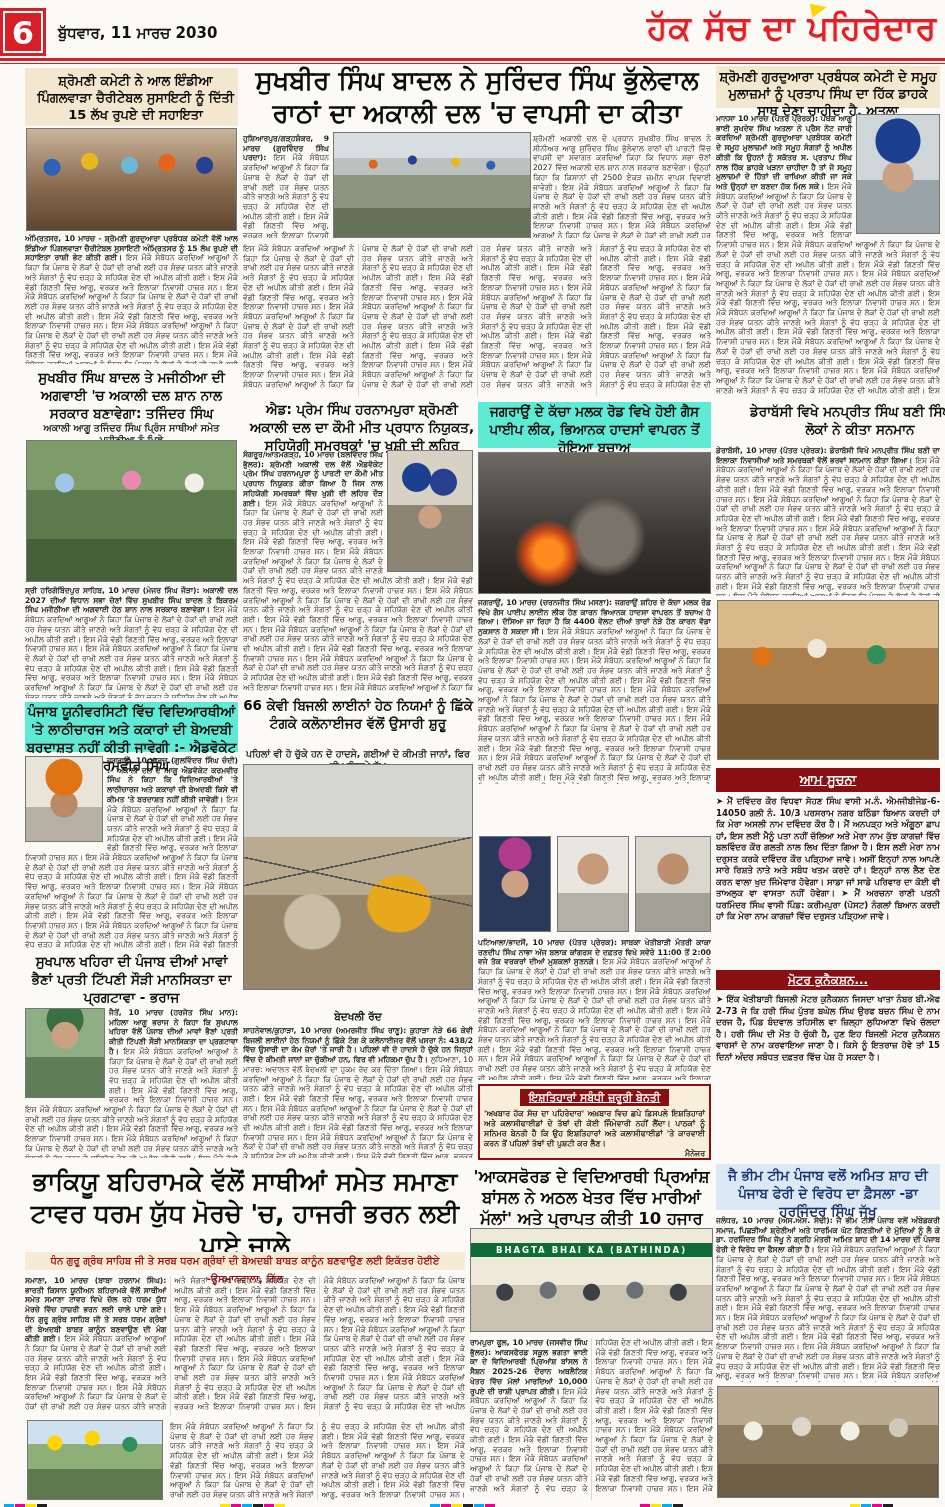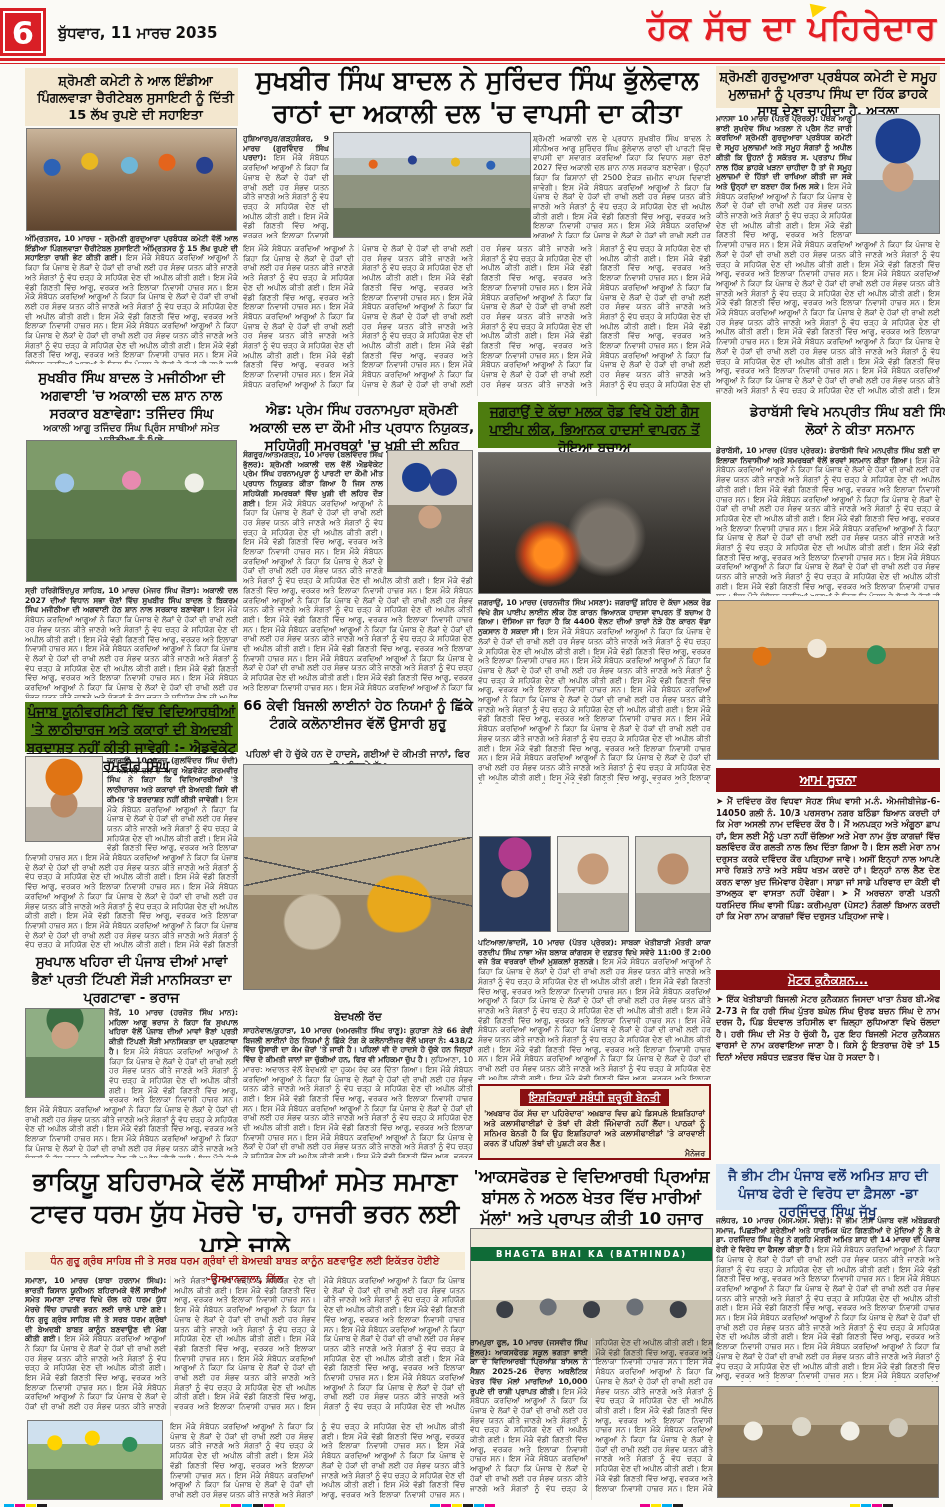--- a/index.html
+++ b/index.html
@@ -17,21 +17,21 @@
   .rule-red{background:#d91f26;}
   
   .hl{font-weight:bold;color:#0c0c0c;text-align:center;}
   .hl-main{font-size:26px;line-height:33px;}
   .hl-med{font-size:13px;line-height:17px;}
   .hl-sec{font-size:13.5px;line-height:18px;}
   .hl-big2{font-size:25px;line-height:32px;}
   .hl-ox{font-size:16.5px;line-height:21px;}
   .hl-blue{color:#16336e;background:#dce9f5;}
   .cream{background:#f3e7cf;}
-  .ltgray{background:#4d7c0f;text-decoration:underline;}
+  .ltgray{background:#5eead4;}
   .subhead{font-weight:bold;font-size:9.5px;color:#222;text-align:center;}
   .subhead-red{font-weight:bold;font-size:10px;color:#9b0d10;text-align:center;background:#f6ecd6;}
   
   .bodytxt{font-size:7.6px;line-height:9.7px;text-align:justify;color:#1d1d1d;overflow:hidden;
            word-break:break-word;}
   .cols2{column-count:2;column-gap:8px;column-rule:1px solid #d9d9d2;}
   .cols3{column-count:3;column-gap:8px;column-rule:1px solid #d9d9d2;}
   .cols4{column-count:4;column-gap:8px;column-rule:1px solid #d9d9d2;}
   .dl{font-weight:bold;}
   
@@ -50,21 +50,21 @@
   
   .mark{display:inline-block;width:10px;height:8px;margin-right:1px;}
   .c{background:#00aeef}.m{background:#ec008c}.y{background:#ffe800}.k{background:#231f20}
 </style>
 </head>
 <body>
 
 <div class="page">
 
   <div class="abs pgnum" style="left:0;top:8px;width:46px;height:48px;"><span>6</span></div>
-  <div class="abs dateline" style="left:58px;top:24px;"><span>ਬੁੱਧਵਾਰ, 11 ਮਾਰਚ 2035</span></div>
+  <div class="abs dateline" style="left:58px;top:24px;"><span>ਬੁੱਧਵਾਰ, 11 ਮਾਰਚ 2030</span></div>
   <div class="abs masthead" style="right:8px;top:8px;"><span>ਹੱਕ ਸੱਚ ਦਾ ਪਹਿਰੇਦਾਰ</span></div>
   <div class="abs flag" style="right:118px;top:2px;"></div>
   <div class="abs rule-red" style="left:0;top:58px;width:945px;height:3px;"></div>
   <div class="abs rule-red" style="left:0;top:63px;width:945px;height:1px;"></div>
 
   <div class="abs hl hl-med cream" style="left:25px;top:68px;width:213px;height:58px;padding-top:4px;padding-left:8px;"><span>ਸ਼੍ਰੋਮਣੀ ਕਮੇਟੀ ਨੇ ਆਲ ਇੰਡੀਆ ਪਿੰਗਲਵਾੜਾ ਚੈਰੀਟੇਬਲ ਸੁਸਾਇਟੀ ਨੂੰ ਦਿੱਤੀ 15 ਲੱਖ ਰੁਪਏ ਦੀ ਸਹਾਇਤਾ</span></div>
   <div class="abs photo" style="left:26px;top:128px;width:211px;height:103px;background:
       radial-gradient(circle at 12% 38%,#2d62b5 0 8px,transparent 9px),
       radial-gradient(circle at 30% 32%,#e9b821 0 8px,transparent 9px),
       radial-gradient(circle at 49% 36%,#6fb7d8 0 8px,transparent 9px),
@@ -184,21 +184,21 @@
   <div class="abs subhead-red" style="left:25px;top:1252px;width:440px;height:18px;line-height:18px;"><span>ਧੰਨ ਗੁਰੂ ਗ੍ਰੰਥ ਸਾਹਿਬ ਜੀ ਤੇ ਸਰਬ ਧਰਮ ਗ੍ਰੰਥਾਂ ਦੀ ਬੇਅਦਬੀ ਬਾਬਤ ਕਾਨੂੰਨ ਬਣਵਾਉਣ ਲਈ ਇਕੱਤਰ ਹੋਈਏ -ਉਸਮਾਨਵਾਲਾ, ਗਿੱਲ</span></div>
   <div class="abs bodytxt cols3" style="left:25px;top:1276px;width:440px;height:140px;"><span class="dl">ਸਮਾਣਾ, 10 ਮਾਰਚ (ਬਾਬਾ ਹਰਨਾਮ ਸਿੰਘ): ਭਾਰਤੀ ਕਿਸਾਨ ਯੂਨੀਅਨ ਬਹਿਰਾਮਕੇ ਵੱਲੋਂ ਸਾਥੀਆਂ ਸਮੇਤ ਸਮਾਣਾ ਟਾਵਰ ਵਿਖੇ ਚੱਲ ਰਹੇ ਧਰਮ ਯੁੱਧ ਮੋਰਚੇ ਵਿੱਚ ਹਾਜ਼ਰੀ ਭਰਨ ਲਈ ਚਾਲੇ ਪਾਏ ਗਏ। ਧੰਨ ਗੁਰੂ ਗ੍ਰੰਥ ਸਾਹਿਬ ਜੀ ਤੇ ਸਰਬ ਧਰਮ ਗ੍ਰੰਥਾਂ ਦੀ ਬੇਅਦਬੀ ਬਾਬਤ ਕਾਨੂੰਨ ਬਣਵਾਉਣ ਦੀ ਮੰਗ ਕੀਤੀ ਗਈ। </span><span>ਇਸ ਮੌਕੇ ਸੰਬੋਧਨ ਕਰਦਿਆਂ ਆਗੂਆਂ ਨੇ ਕਿਹਾ ਕਿ ਪੰਜਾਬ ਦੇ ਲੋਕਾਂ ਦੇ ਹੱਕਾਂ ਦੀ ਰਾਖੀ ਲਈ ਹਰ ਸੰਭਵ ਯਤਨ ਕੀਤੇ ਜਾਣਗੇ ਅਤੇ ਸੰਗਤਾਂ ਨੂੰ ਵੱਧ ਚੜ੍ਹ ਕੇ ਸਹਿਯੋਗ ਦੇਣ ਦੀ ਅਪੀਲ ਕੀਤੀ ਗਈ। ਇਸ ਮੌਕੇ ਵੱਡੀ ਗਿਣਤੀ ਵਿੱਚ ਆਗੂ, ਵਰਕਰ ਅਤੇ ਇਲਾਕਾ ਨਿਵਾਸੀ ਹਾਜ਼ਰ ਸਨ। ਇਸ ਮੌਕੇ ਸੰਬੋਧਨ ਕਰਦਿਆਂ ਆਗੂਆਂ ਨੇ ਕਿਹਾ ਕਿ ਪੰਜਾਬ ਦੇ ਲੋਕਾਂ ਦੇ ਹੱਕਾਂ ਦੀ ਰਾਖੀ ਲਈ ਹਰ ਸੰਭਵ ਯਤਨ ਕੀਤੇ ਜਾਣਗੇ ਅਤੇ ਸੰਗਤਾਂ ਨੂੰ ਵੱਧ ਚੜ੍ਹ ਕੇ ਸਹਿਯੋਗ ਦੇਣ ਦੀ ਅਪੀਲ ਕੀਤੀ ਗਈ। ਇਸ ਮੌਕੇ ਵੱਡੀ ਗਿਣਤੀ ਵਿੱਚ ਆਗੂ, ਵਰਕਰ ਅਤੇ ਇਲਾਕਾ ਨਿਵਾਸੀ ਹਾਜ਼ਰ ਸਨ। ਇਸ ਮੌਕੇ ਸੰਬੋਧਨ ਕਰਦਿਆਂ ਆਗੂਆਂ ਨੇ ਕਿਹਾ ਕਿ ਪੰਜਾਬ ਦੇ ਲੋਕਾਂ ਦੇ ਹੱਕਾਂ ਦੀ ਰਾਖੀ ਲਈ ਹਰ ਸੰਭਵ ਯਤਨ ਕੀਤੇ ਜਾਣਗੇ ਅਤੇ ਸੰਗਤਾਂ ਨੂੰ ਵੱਧ ਚੜ੍ਹ ਕੇ ਸਹਿਯੋਗ ਦੇਣ ਦੀ ਅਪੀਲ ਕੀਤੀ ਗਈ। ਇਸ ਮੌਕੇ ਵੱਡੀ ਗਿਣਤੀ ਵਿੱਚ ਆਗੂ, ਵਰਕਰ ਅਤੇ ਇਲਾਕਾ ਨਿਵਾਸੀ ਹਾਜ਼ਰ ਸਨ। ਇਸ ਮੌਕੇ ਸੰਬੋਧਨ ਕਰਦਿਆਂ ਆਗੂਆਂ ਨੇ ਕਿਹਾ ਕਿ ਪੰਜਾਬ ਦੇ ਲੋਕਾਂ ਦੇ ਹੱਕਾਂ ਦੀ ਰਾਖੀ ਲਈ ਹਰ ਸੰਭਵ ਯਤਨ ਕੀਤੇ ਜਾਣਗੇ ਅਤੇ ਸੰਗਤਾਂ ਨੂੰ ਵੱਧ ਚੜ੍ਹ ਕੇ ਸਹਿਯੋਗ ਦੇਣ ਦੀ ਅਪੀਲ ਕੀਤੀ ਗਈ। ਇਸ ਮੌਕੇ ਵੱਡੀ ਗਿਣਤੀ ਵਿੱਚ ਆਗੂ, ਵਰਕਰ ਅਤੇ ਇਲਾਕਾ ਨਿਵਾਸੀ ਹਾਜ਼ਰ ਸਨ। ਇਸ ਮੌਕੇ ਸੰਬੋਧਨ ਕਰਦਿਆਂ ਆਗੂਆਂ ਨੇ ਕਿਹਾ ਕਿ ਪੰਜਾਬ ਦੇ ਲੋਕਾਂ ਦੇ ਹੱਕਾਂ ਦੀ ਰਾਖੀ ਲਈ ਹਰ ਸੰਭਵ ਯਤਨ ਕੀਤੇ ਜਾਣਗੇ ਅਤੇ ਸੰਗਤਾਂ ਨੂੰ ਵੱਧ ਚੜ੍ਹ ਕੇ ਸਹਿਯੋਗ ਦੇਣ ਦੀ ਅਪੀਲ ਕੀਤੀ ਗਈ। ਇਸ ਮੌਕੇ ਵੱਡੀ ਗਿਣਤੀ ਵਿੱਚ ਆਗੂ, ਵਰਕਰ ਅਤੇ ਇਲਾਕਾ ਨਿਵਾਸੀ ਹਾਜ਼ਰ ਸਨ। ਇਸ ਮੌਕੇ ਸੰਬੋਧਨ ਕਰਦਿਆਂ ਆਗੂਆਂ ਨੇ ਕਿਹਾ ਕਿ ਪੰਜਾਬ ਦੇ ਲੋਕਾਂ ਦੇ ਹੱਕਾਂ ਦੀ ਰਾਖੀ ਲਈ ਹਰ ਸੰਭਵ ਯਤਨ ਕੀਤੇ ਜਾਣਗੇ ਅਤੇ ਸੰਗਤਾਂ ਨੂੰ ਵੱਧ ਚੜ੍ਹ ਕੇ ਸਹਿਯੋਗ ਦੇਣ ਦੀ ਅਪੀਲ ਕੀਤੀ ਗਈ। ਇਸ ਮੌਕੇ ਵੱਡੀ ਗਿਣਤੀ ਵਿੱਚ ਆਗੂ, ਵਰਕਰ ਅਤੇ ਇਲਾਕਾ ਨਿਵਾਸੀ ਹਾਜ਼ਰ ਸਨ। ਇਸ ਮੌਕੇ ਸੰਬੋਧਨ ਕਰਦਿਆਂ ਆਗੂਆਂ ਨੇ ਕਿਹਾ ਕਿ ਪੰਜਾਬ ਦੇ ਲੋਕਾਂ ਦੇ ਹੱਕਾਂ ਦੀ ਰਾਖੀ ਲਈ ਹਰ ਸੰਭਵ ਯਤਨ ਕੀਤੇ ਜਾਣਗੇ ਅਤੇ ਸੰਗਤਾਂ ਨੂੰ ਵੱਧ ਚੜ੍ਹ ਕੇ ਸਹਿਯੋਗ ਦੇਣ ਦੀ ਅਪੀਲ ਕੀਤੀ ਗਈ। ਇਸ ਮੌਕੇ ਵੱਡੀ ਗਿਣਤੀ ਵਿੱਚ ਆਗੂ, ਵਰਕਰ ਅਤੇ ਇਲਾਕਾ ਨਿਵਾਸੀ ਹਾਜ਼ਰ ਸਨ। ਇਸ ਮੌਕੇ ਸੰਬੋਧਨ ਕਰਦਿਆਂ ਆਗੂਆਂ ਨੇ ਕਿਹਾ ਕਿ ਪੰਜਾਬ ਦੇ ਲੋਕਾਂ ਦੇ ਹੱਕਾਂ ਦੀ ਰਾਖੀ ਲਈ ਹਰ ਸੰਭਵ ਯਤਨ ਕੀਤੇ ਜਾਣਗੇ ਅਤੇ ਸੰਗਤਾਂ ਨੂੰ ਵੱਧ ਚੜ੍ਹ ਕੇ ਸਹਿਯੋਗ ਦੇਣ ਦੀ ਅਪੀਲ ਕੀਤੀ ਗਈ। ਇਸ ਮੌਕੇ ਵੱਡੀ ਗਿਣਤੀ ਵਿੱਚ ਆਗੂ, ਵਰਕਰ ਅਤੇ ਇਲਾਕਾ ਨਿਵਾਸੀ ਹਾਜ਼ਰ ਸਨ। ਇਸ ਮੌਕੇ ਸੰਬੋਧਨ ਕਰਦਿਆਂ ਆਗੂਆਂ ਨੇ ਕਿਹਾ ਕਿ ਪੰਜਾਬ ਦੇ ਲੋਕਾਂ ਦੇ ਹੱਕਾਂ ਦੀ ਰਾਖੀ ਲਈ ਹਰ ਸੰਭਵ ਯਤਨ ਕੀਤੇ ਜਾਣਗੇ ਅਤੇ ਸੰਗਤਾਂ ਨੂੰ ਵੱਧ ਚੜ੍ਹ ਕੇ ਸਹਿਯੋਗ ਦੇਣ ਦੀ ਅਪੀਲ ਕੀਤੀ ਗਈ। ਇਸ ਮੌਕੇ ਵੱਡੀ ਗਿਣਤੀ ਵਿੱਚ ਆਗੂ, ਵਰਕਰ ਅਤੇ ਇਲਾਕਾ ਨਿਵਾਸੀ ਹਾਜ਼ਰ ਸਨ। </span></div>
   <div class="abs photo" style="left:27px;top:1420px;width:136px;height:80px;background:
       radial-gradient(circle at 20% 28%,#ffd400 0 7px,transparent 8px),
       radial-gradient(circle at 48% 22%,#ffd400 0 7px,transparent 8px),
       radial-gradient(circle at 76% 30%,#2f8f5b 0 7px,transparent 8px),
       linear-gradient(180deg,#cfe0ee 0 30%,#8faf78 30% 62%,#5d7a4c 62%);"></div>
   <div class="abs bodytxt cols2" style="left:170px;top:1422px;width:295px;height:78px;"><span>ਇਸ ਮੌਕੇ ਸੰਬੋਧਨ ਕਰਦਿਆਂ ਆਗੂਆਂ ਨੇ ਕਿਹਾ ਕਿ ਪੰਜਾਬ ਦੇ ਲੋਕਾਂ ਦੇ ਹੱਕਾਂ ਦੀ ਰਾਖੀ ਲਈ ਹਰ ਸੰਭਵ ਯਤਨ ਕੀਤੇ ਜਾਣਗੇ ਅਤੇ ਸੰਗਤਾਂ ਨੂੰ ਵੱਧ ਚੜ੍ਹ ਕੇ ਸਹਿਯੋਗ ਦੇਣ ਦੀ ਅਪੀਲ ਕੀਤੀ ਗਈ। ਇਸ ਮੌਕੇ ਵੱਡੀ ਗਿਣਤੀ ਵਿੱਚ ਆਗੂ, ਵਰਕਰ ਅਤੇ ਇਲਾਕਾ ਨਿਵਾਸੀ ਹਾਜ਼ਰ ਸਨ। ਇਸ ਮੌਕੇ ਸੰਬੋਧਨ ਕਰਦਿਆਂ ਆਗੂਆਂ ਨੇ ਕਿਹਾ ਕਿ ਪੰਜਾਬ ਦੇ ਲੋਕਾਂ ਦੇ ਹੱਕਾਂ ਦੀ ਰਾਖੀ ਲਈ ਹਰ ਸੰਭਵ ਯਤਨ ਕੀਤੇ ਜਾਣਗੇ ਅਤੇ ਸੰਗਤਾਂ ਨੂੰ ਵੱਧ ਚੜ੍ਹ ਕੇ ਸਹਿਯੋਗ ਦੇਣ ਦੀ ਅਪੀਲ ਕੀਤੀ ਗਈ। ਇਸ ਮੌਕੇ ਵੱਡੀ ਗਿਣਤੀ ਵਿੱਚ ਆਗੂ, ਵਰਕਰ ਅਤੇ ਇਲਾਕਾ ਨਿਵਾਸੀ ਹਾਜ਼ਰ ਸਨ। ਇਸ ਮੌਕੇ ਸੰਬੋਧਨ ਕਰਦਿਆਂ ਆਗੂਆਂ ਨੇ ਕਿਹਾ ਕਿ ਪੰਜਾਬ ਦੇ ਲੋਕਾਂ ਦੇ ਹੱਕਾਂ ਦੀ ਰਾਖੀ ਲਈ ਹਰ ਸੰਭਵ ਯਤਨ ਕੀਤੇ ਜਾਣਗੇ ਅਤੇ ਸੰਗਤਾਂ ਨੂੰ ਵੱਧ ਚੜ੍ਹ ਕੇ ਸਹਿਯੋਗ ਦੇਣ ਦੀ ਅਪੀਲ ਕੀਤੀ ਗਈ। ਇਸ ਮੌਕੇ ਵੱਡੀ ਗਿਣਤੀ ਵਿੱਚ ਆਗੂ, ਵਰਕਰ ਅਤੇ ਇਲਾਕਾ ਨਿਵਾਸੀ ਹਾਜ਼ਰ ਸਨ। ਇਸ ਮੌਕੇ ਸੰਬੋਧਨ ਕਰਦਿਆਂ ਆਗੂਆਂ ਨੇ ਕਿਹਾ ਕਿ ਪੰਜਾਬ ਦੇ ਲੋਕਾਂ ਦੇ ਹੱਕਾਂ ਦੀ ਰਾਖੀ ਲਈ ਹਰ ਸੰਭਵ ਯਤਨ ਕੀਤੇ ਜਾਣਗੇ ਅਤੇ ਸੰਗਤਾਂ ਨੂੰ ਵੱਧ ਚੜ੍ਹ ਕੇ ਸਹਿਯੋਗ ਦੇਣ ਦੀ ਅਪੀਲ ਕੀਤੀ ਗਈ। ਇਸ ਮੌਕੇ ਵੱਡੀ ਗਿਣਤੀ ਵਿੱਚ ਆਗੂ, ਵਰਕਰ ਅਤੇ ਇਲਾਕਾ ਨਿਵਾਸੀ ਹਾਜ਼ਰ ਸਨ। </span></div>
 
   <div class="abs hl hl-ox" style="left:470px;top:1166px;width:243px;"><span>'ਆਕਸਫੋਰਡ ਦੇ ਵਿਦਿਆਰਥੀ ਪ੍ਰਿਆਂਸ਼ ਬਾਂਸਲ ਨੇ ਅਠਲ ਖੇਤਰ ਵਿੱਚ ਮਾਰੀਆਂ ਮੱਲਾਂ' ਅਤੇ ਪ੍ਰਾਪਤ ਕੀਤੀ 10 ਹਜਾਰ</span></div>
-  <div class="abs photo" style="left:470px;top:1228px;width:243px;height:132px;background:
+  <div class="abs photo" style="left:470px;top:1228px;width:243px;height:104px;background:
       radial-gradient(circle at 14% 62%,#3b3f46 0 8px,transparent 9px),
       radial-gradient(circle at 32% 60%,#6b7077 0 8px,transparent 9px),
       radial-gradient(circle at 50% 62%,#3b3f46 0 8px,transparent 9px),
       radial-gradient(circle at 68% 60%,#6b7077 0 8px,transparent 9px),
       radial-gradient(circle at 86% 62%,#3b3f46 0 8px,transparent 9px),
       linear-gradient(180deg,#efe9da 0 55%,#c9c2b1 55%);">
     <div class="photo-band"><span>BHAGTA BHAI KA (BATHINDA)</span></div>
   </div>
   <div class="abs bodytxt cols2" style="left:470px;top:1338px;width:243px;height:162px;"><span class="dl">ਰਾਮਪੁਰਾ ਫੂਲ, 10 ਮਾਰਚ (ਜਸਵੀਰ ਸਿੰਘ ਭੁੱਲਰ): ਆਕਸਫੋਰਡ ਸਕੂਲ ਭਗਤਾ ਭਾਈ ਕਾ ਦੇ ਵਿਦਿਆਰਥੀ ਪ੍ਰਿਆਂਸ਼ ਬਾਂਸਲ ਨੇ ਸੈਸ਼ਨ 2025-26 ਦੌਰਾਨ ਅਥਲੈਟਿਕ ਖੇਤਰ ਵਿੱਚ ਮੱਲਾਂ ਮਾਰਦਿਆਂ 10,000 ਰੁਪਏ ਦੀ ਰਾਸ਼ੀ ਪ੍ਰਾਪਤ ਕੀਤੀ। </span><span>ਇਸ ਮੌਕੇ ਸੰਬੋਧਨ ਕਰਦਿਆਂ ਆਗੂਆਂ ਨੇ ਕਿਹਾ ਕਿ ਪੰਜਾਬ ਦੇ ਲੋਕਾਂ ਦੇ ਹੱਕਾਂ ਦੀ ਰਾਖੀ ਲਈ ਹਰ ਸੰਭਵ ਯਤਨ ਕੀਤੇ ਜਾਣਗੇ ਅਤੇ ਸੰਗਤਾਂ ਨੂੰ ਵੱਧ ਚੜ੍ਹ ਕੇ ਸਹਿਯੋਗ ਦੇਣ ਦੀ ਅਪੀਲ ਕੀਤੀ ਗਈ। ਇਸ ਮੌਕੇ ਵੱਡੀ ਗਿਣਤੀ ਵਿੱਚ ਆਗੂ, ਵਰਕਰ ਅਤੇ ਇਲਾਕਾ ਨਿਵਾਸੀ ਹਾਜ਼ਰ ਸਨ। ਇਸ ਮੌਕੇ ਸੰਬੋਧਨ ਕਰਦਿਆਂ ਆਗੂਆਂ ਨੇ ਕਿਹਾ ਕਿ ਪੰਜਾਬ ਦੇ ਲੋਕਾਂ ਦੇ ਹੱਕਾਂ ਦੀ ਰਾਖੀ ਲਈ ਹਰ ਸੰਭਵ ਯਤਨ ਕੀਤੇ ਜਾਣਗੇ ਅਤੇ ਸੰਗਤਾਂ ਨੂੰ ਵੱਧ ਚੜ੍ਹ ਕੇ ਸਹਿਯੋਗ ਦੇਣ ਦੀ ਅਪੀਲ ਕੀਤੀ ਗਈ। ਇਸ ਮੌਕੇ ਵੱਡੀ ਗਿਣਤੀ ਵਿੱਚ ਆਗੂ, ਵਰਕਰ ਅਤੇ ਇਲਾਕਾ ਨਿਵਾਸੀ ਹਾਜ਼ਰ ਸਨ। ਇਸ ਮੌਕੇ ਸੰਬੋਧਨ ਕਰਦਿਆਂ ਆਗੂਆਂ ਨੇ ਕਿਹਾ ਕਿ ਪੰਜਾਬ ਦੇ ਲੋਕਾਂ ਦੇ ਹੱਕਾਂ ਦੀ ਰਾਖੀ ਲਈ ਹਰ ਸੰਭਵ ਯਤਨ ਕੀਤੇ ਜਾਣਗੇ ਅਤੇ ਸੰਗਤਾਂ ਨੂੰ ਵੱਧ ਚੜ੍ਹ ਕੇ ਸਹਿਯੋਗ ਦੇਣ ਦੀ ਅਪੀਲ ਕੀਤੀ ਗਈ। ਇਸ ਮੌਕੇ ਵੱਡੀ ਗਿਣਤੀ ਵਿੱਚ ਆਗੂ, ਵਰਕਰ ਅਤੇ ਇਲਾਕਾ ਨਿਵਾਸੀ ਹਾਜ਼ਰ ਸਨ। ਇਸ ਮੌਕੇ ਸੰਬੋਧਨ ਕਰਦਿਆਂ ਆਗੂਆਂ ਨੇ ਕਿਹਾ ਕਿ ਪੰਜਾਬ ਦੇ ਲੋਕਾਂ ਦੇ ਹੱਕਾਂ ਦੀ ਰਾਖੀ ਲਈ ਹਰ ਸੰਭਵ ਯਤਨ ਕੀਤੇ ਜਾਣਗੇ ਅਤੇ ਸੰਗਤਾਂ ਨੂੰ ਵੱਧ ਚੜ੍ਹ ਕੇ ਸਹਿਯੋਗ ਦੇਣ ਦੀ ਅਪੀਲ ਕੀਤੀ ਗਈ। ਇਸ ਮੌਕੇ ਵੱਡੀ ਗਿਣਤੀ ਵਿੱਚ ਆਗੂ, ਵਰਕਰ ਅਤੇ ਇਲਾਕਾ ਨਿਵਾਸੀ ਹਾਜ਼ਰ ਸਨ। ਇਸ ਮੌਕੇ ਸੰਬੋਧਨ ਕਰਦਿਆਂ ਆਗੂਆਂ ਨੇ ਕਿਹਾ ਕਿ ਪੰਜਾਬ ਦੇ ਲੋਕਾਂ ਦੇ ਹੱਕਾਂ ਦੀ ਰਾਖੀ ਲਈ ਹਰ ਸੰਭਵ ਯਤਨ ਕੀਤੇ ਜਾਣਗੇ ਅਤੇ ਸੰਗਤਾਂ ਨੂੰ ਵੱਧ ਚੜ੍ਹ ਕੇ ਸਹਿਯੋਗ ਦੇਣ ਦੀ ਅਪੀਲ ਕੀਤੀ ਗਈ। ਇਸ ਮੌਕੇ ਵੱਡੀ ਗਿਣਤੀ ਵਿੱਚ ਆਗੂ, ਵਰਕਰ ਅਤੇ ਇਲਾਕਾ ਨਿਵਾਸੀ ਹਾਜ਼ਰ ਸਨ। ਇਸ ਮੌਕੇ ਸੰਬੋਧਨ ਕਰਦਿਆਂ ਆਗੂਆਂ ਨੇ ਕਿਹਾ ਕਿ ਪੰਜਾਬ ਦੇ ਲੋਕਾਂ ਦੇ ਹੱਕਾਂ ਦੀ ਰਾਖੀ ਲਈ ਹਰ ਸੰਭਵ ਯਤਨ ਕੀਤੇ ਜਾਣਗੇ ਅਤੇ ਸੰਗਤਾਂ ਨੂੰ ਵੱਧ ਚੜ੍ਹ ਕੇ ਸਹਿਯੋਗ ਦੇਣ ਦੀ ਅਪੀਲ ਕੀਤੀ ਗਈ। ਇਸ ਮੌਕੇ ਵੱਡੀ ਗਿਣਤੀ ਵਿੱਚ ਆਗੂ, ਵਰਕਰ ਅਤੇ ਇਲਾਕਾ ਨਿਵਾਸੀ ਹਾਜ਼ਰ ਸਨ। ਇਸ ਮੌਕੇ ਸੰਬੋਧਨ ਕਰਦਿਆਂ ਆਗੂਆਂ ਨੇ ਕਿਹਾ ਕਿ ਪੰਜਾਬ ਦੇ ਲੋਕਾਂ ਦੇ ਹੱਕਾਂ ਦੀ ਰਾਖੀ ਲਈ ਹਰ ਸੰਭਵ ਯਤਨ ਕੀਤੇ ਜਾਣਗੇ ਅਤੇ ਸੰਗਤਾਂ ਨੂੰ ਵੱਧ ਚੜ੍ਹ ਕੇ ਸਹਿਯੋਗ ਦੇਣ ਦੀ ਅਪੀਲ ਕੀਤੀ ਗਈ। ਇਸ ਮੌਕੇ ਵੱਡੀ ਗਿਣਤੀ ਵਿੱਚ ਆਗੂ, ਵਰਕਰ ਅਤੇ ਇਲਾਕਾ ਨਿਵਾਸੀ ਹਾਜ਼ਰ ਸਨ। </span></div>
 

